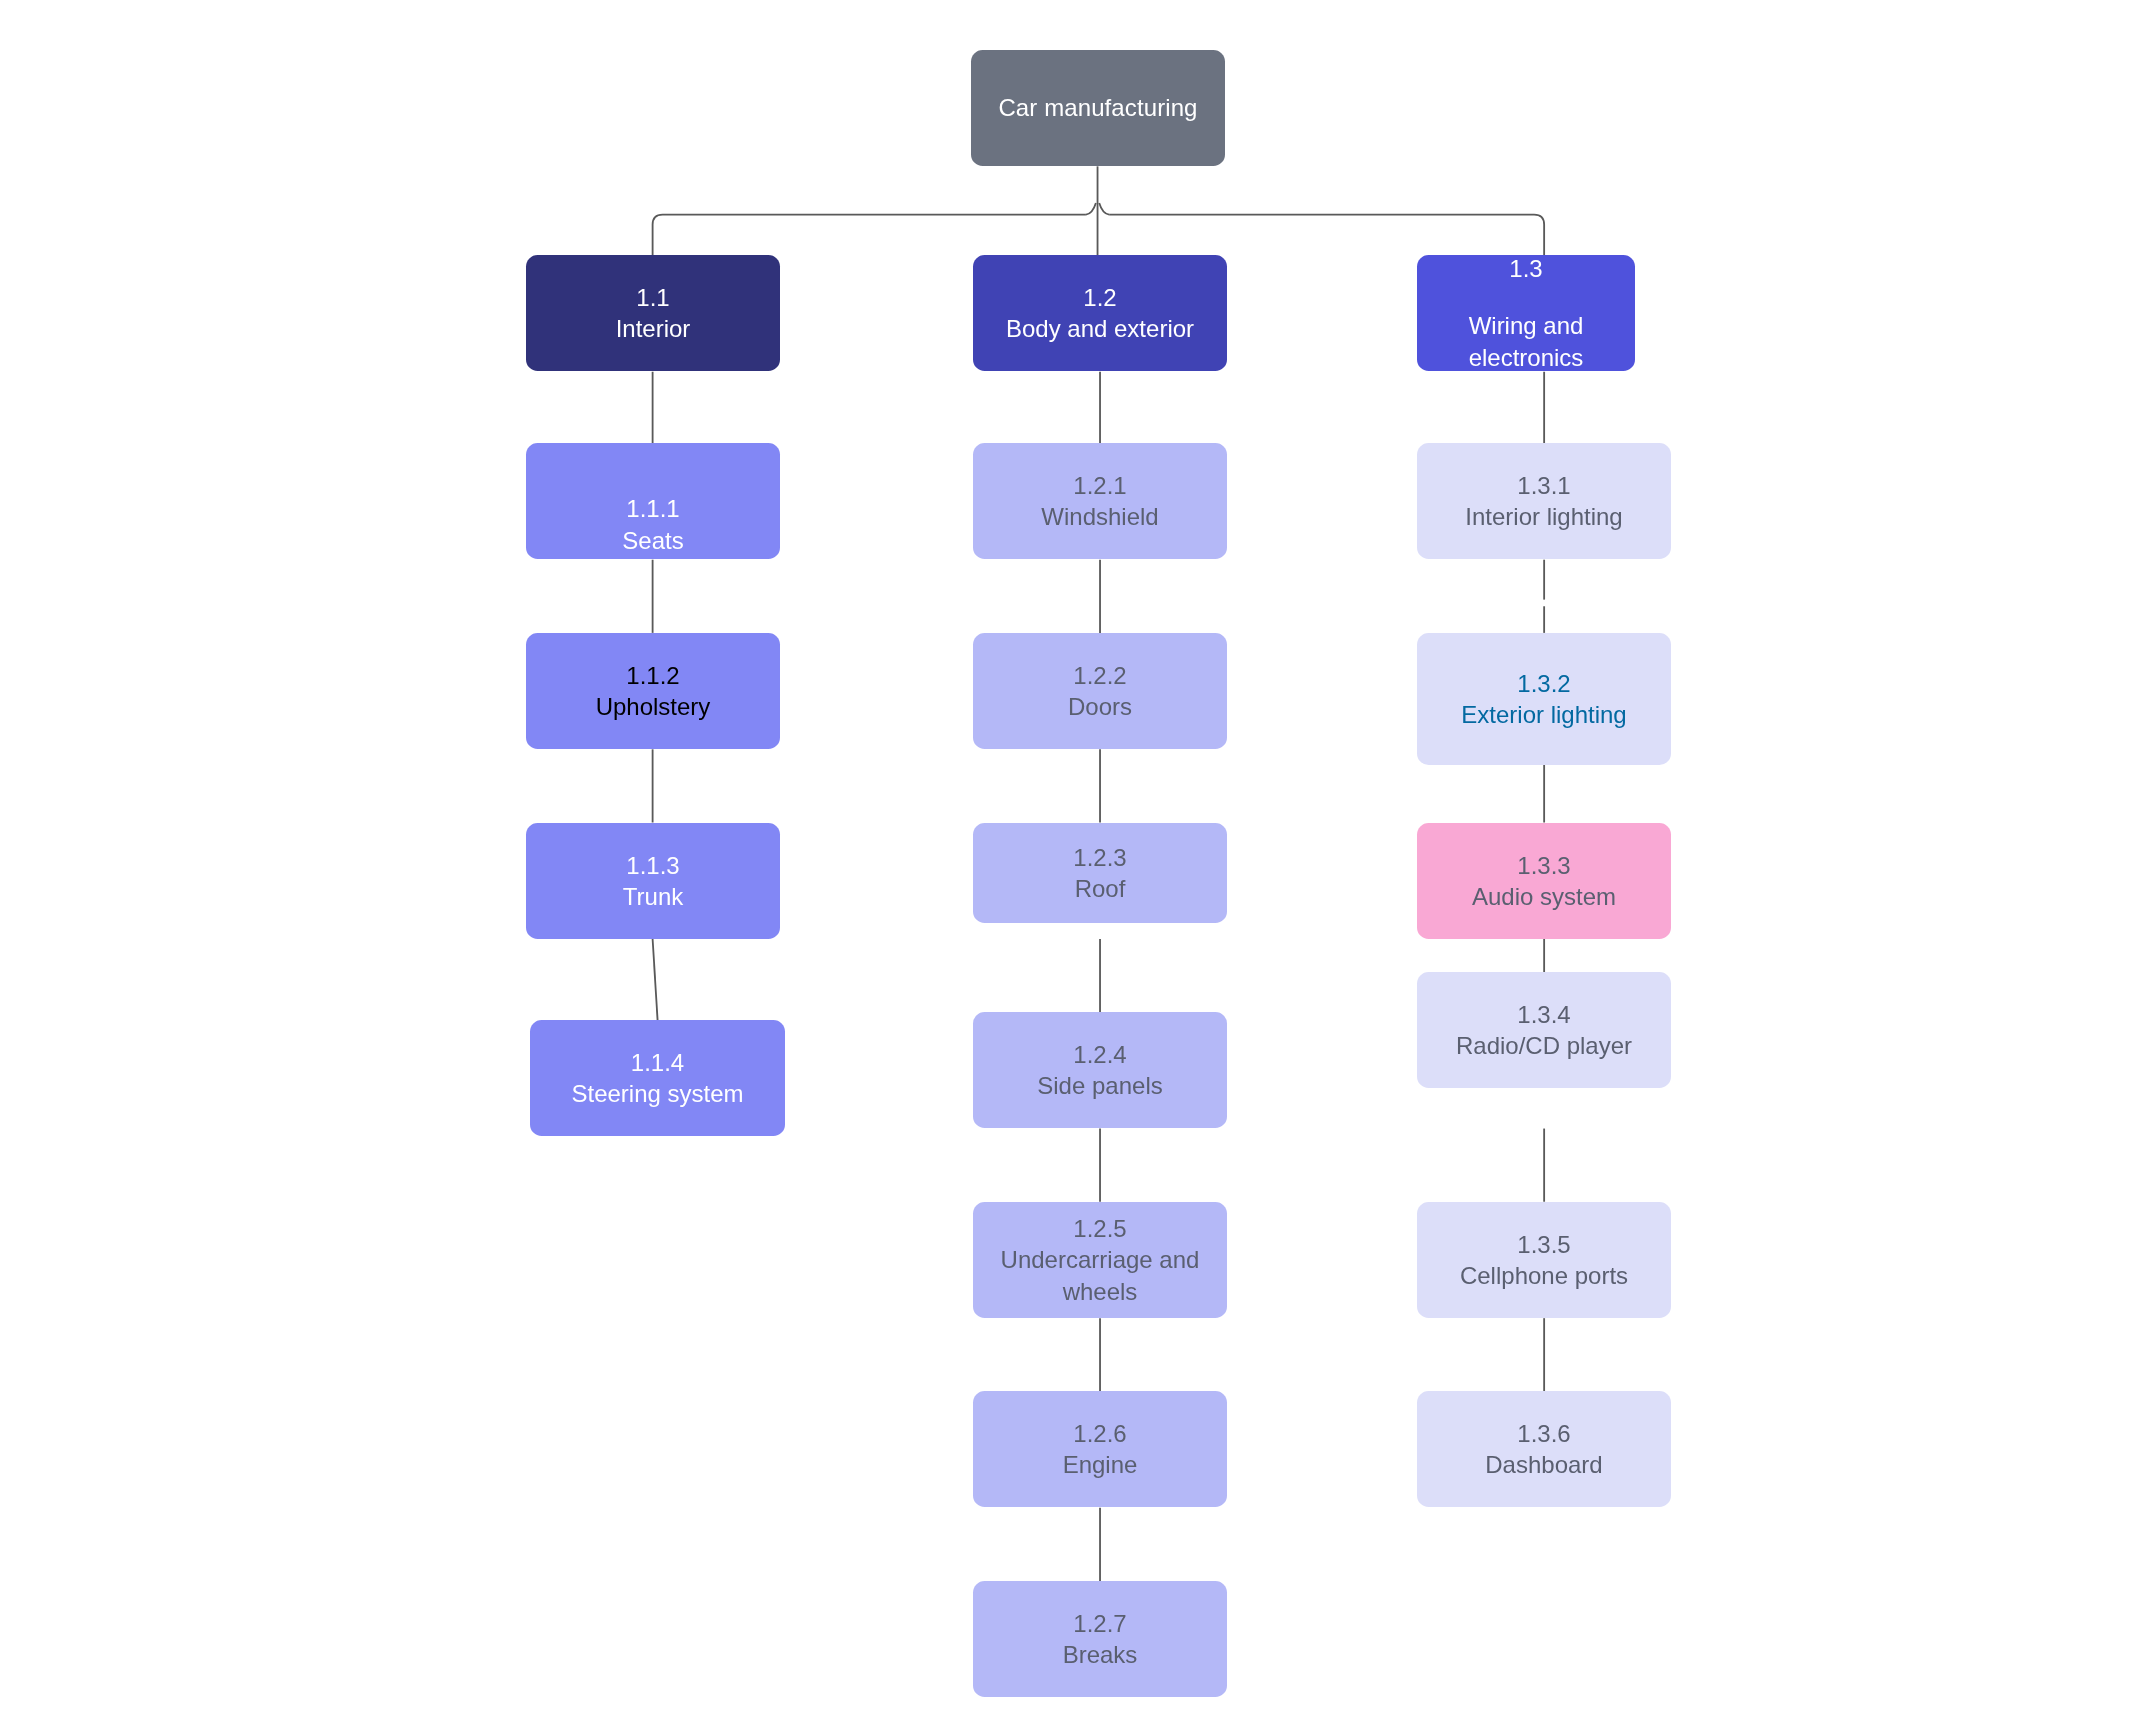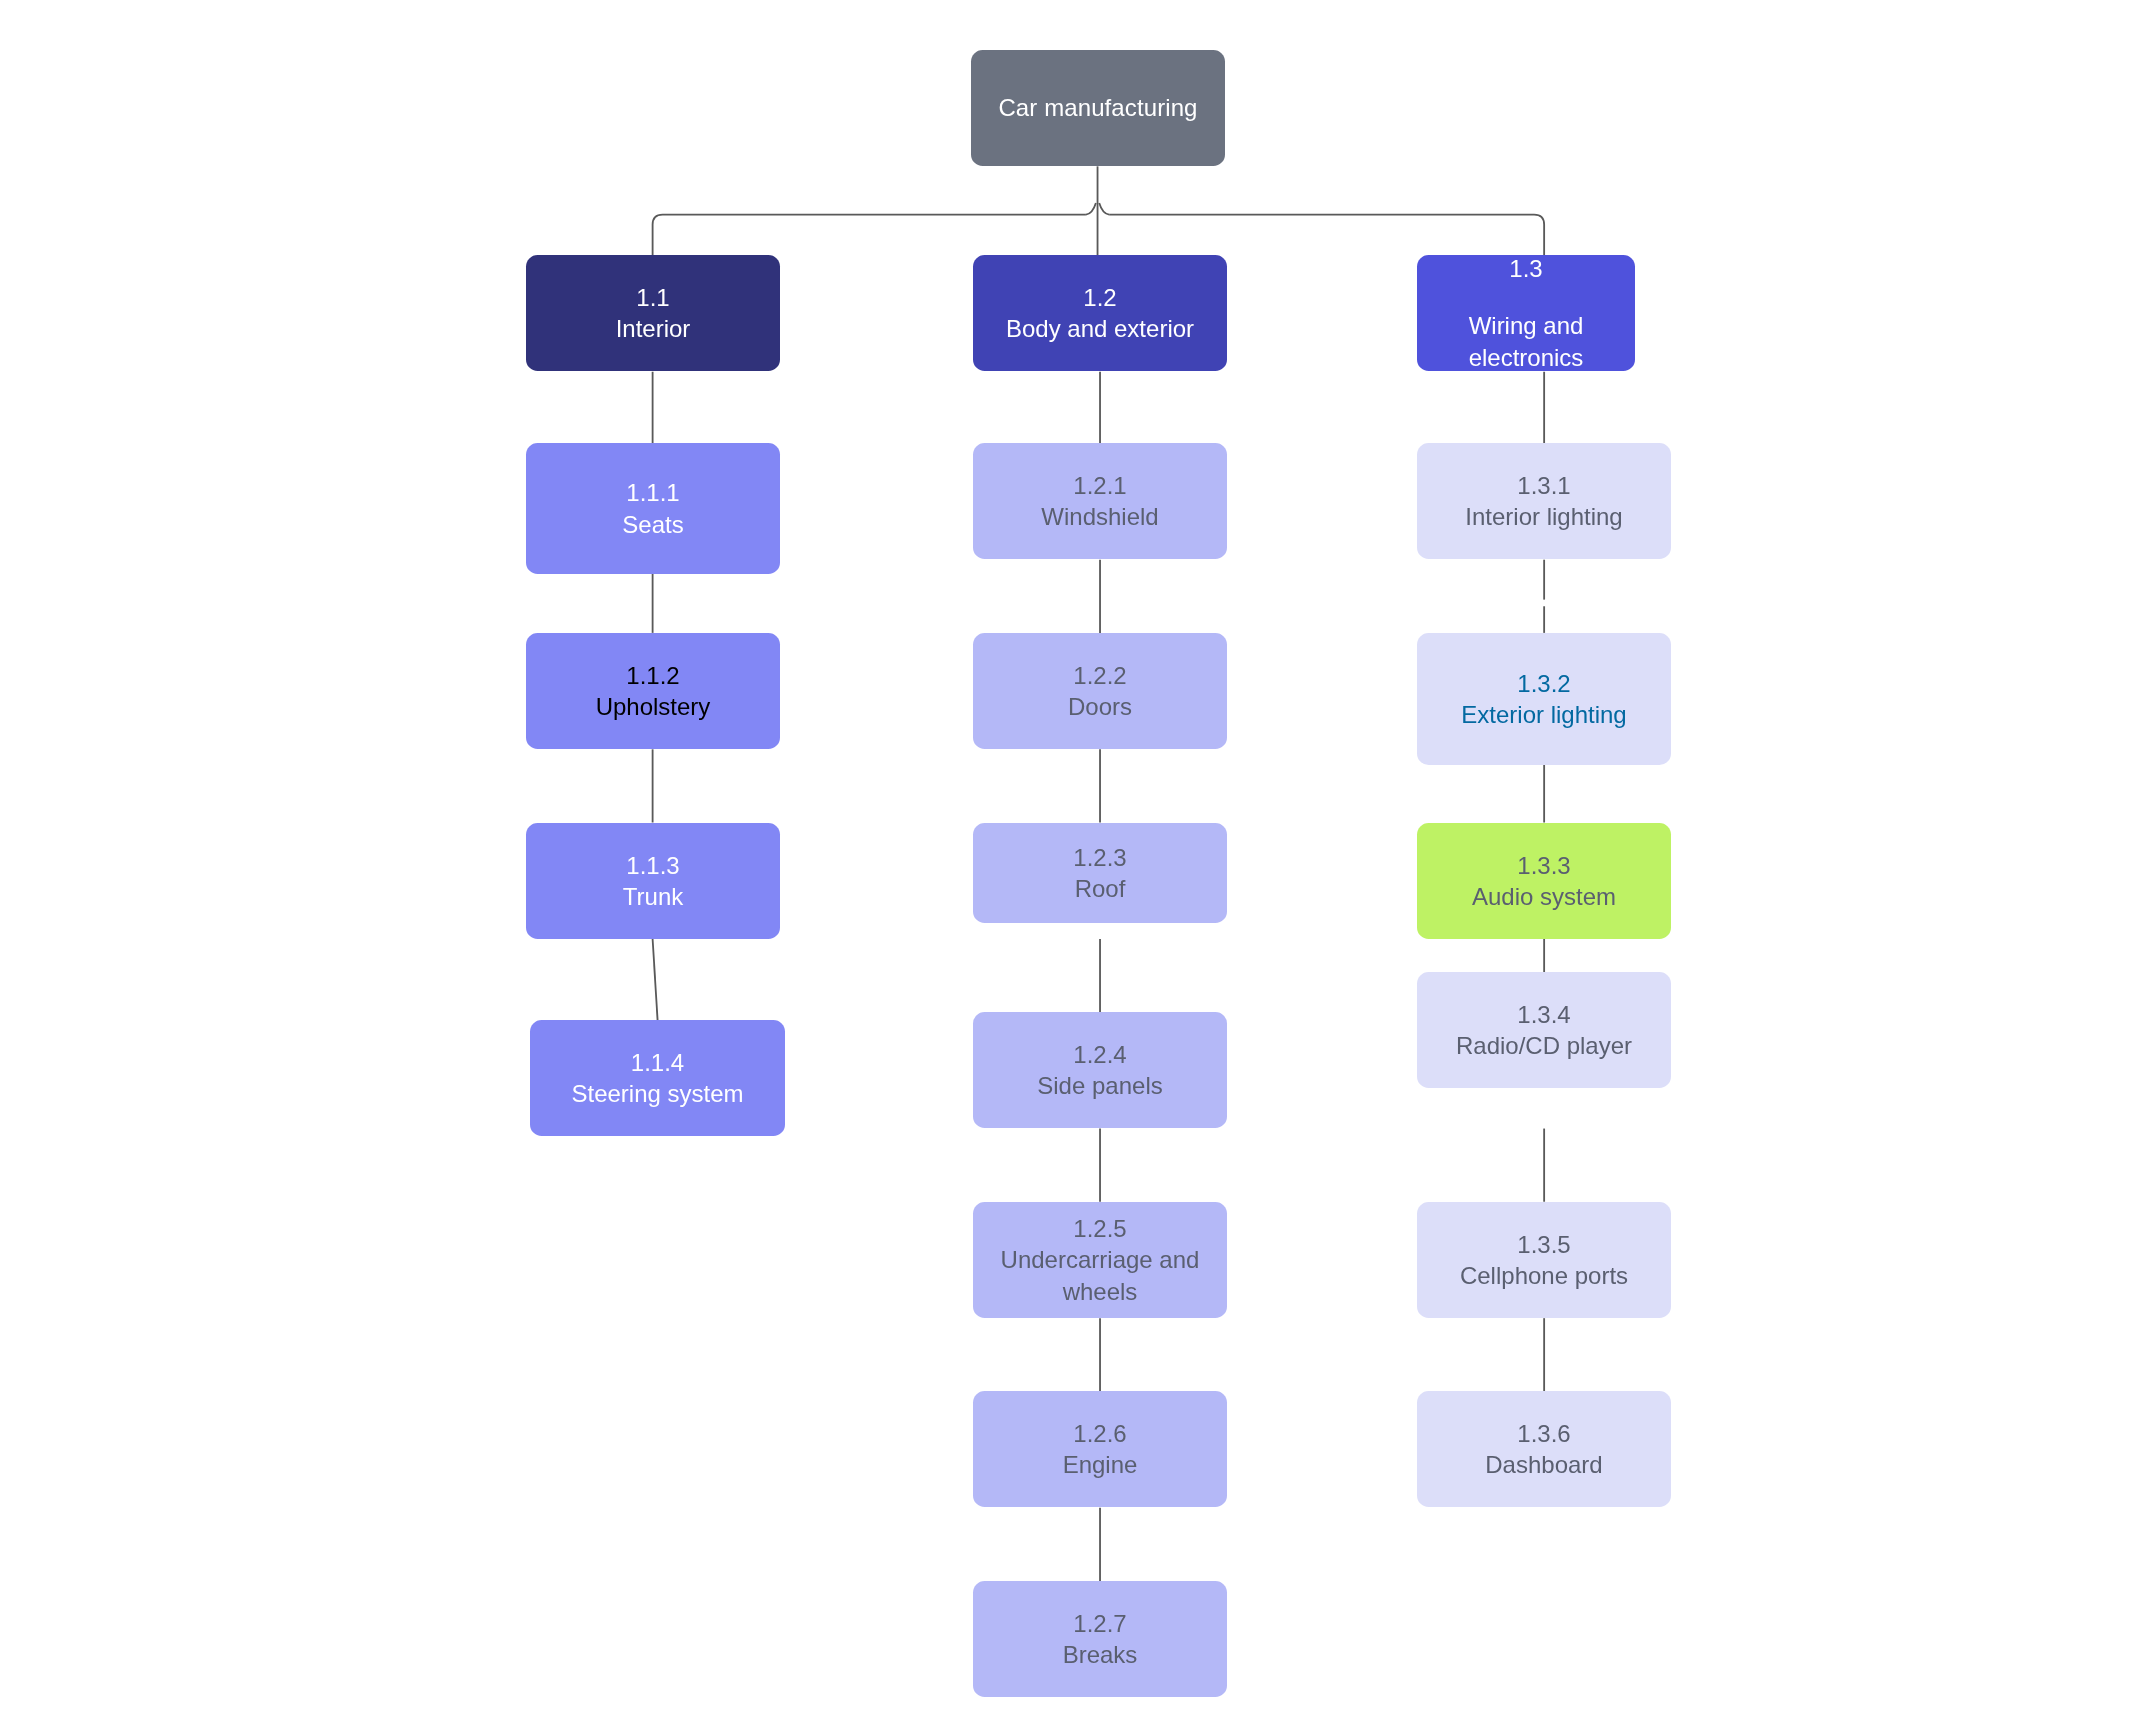--- a/index.html
+++ b/index.html
@@ -89,21 +89,21 @@
       <path d="M 1856.5 1585 L 1856.5 1673" fill="none" stroke="#595959" stroke-width="2.2" stroke-linecap="butt"></path>
     </svg>
   <div id="node-layer">
       <div class="wbs-node node-root" style="left: 971px; top: 50px; width: 254px; height: 116px; background: rgb(107, 114, 128); color: rgb(255, 255, 255); text-align: center;">
         <span class="node-title">Car manufacturing</span>
       </div>
       <div class="wbs-node node-l1" style="left: 526px; top: 255px; width: 254px; height: 116px; background: rgb(48, 50, 122); color: rgb(255, 255, 255);">
         <span class="node-code">1.1</span>
         <span class="node-title">Interior</span>
       </div>
-      <div class="wbs-node node-l2" style="left: 526px; top: 443px; width: 254px; height: 131px; background: rgb(130, 135, 245); color: rgb(255, 255, 255);">
+      <div class="wbs-node node-l2" style="left: 526px; top: 443px; width: 254px; height: 116px; background: rgb(130, 135, 245); color: rgb(255, 255, 255); justify-content: flex-end;">
         <span class="node-code">1.1.1</span>
         <span class="node-title">Seats</span>
       </div>
       <div class="wbs-node node-l2" style="left: 526px; top: 633px; width: 254px; height: 116px; background: rgb(130, 135, 245); color: #000000;">
         <span class="node-code">1.1.2</span>
         <span class="node-title">Upholstery</span>
       </div>
       <div class="wbs-node node-l2" style="left: 526px; top: 823px; width: 254px; height: 116px; background: rgb(130, 135, 245); color: rgb(255, 255, 255);">
         <span class="node-code">1.1.3</span>
         <span class="node-title">Trunk</span>
@@ -149,21 +149,21 @@
         <span class="node-title">Wiring and electronics</span>
       </div>
       <div class="wbs-node node-l2" style="left: 1417px; top: 443px; width: 254px; height: 116px; background: rgb(220, 222, 249); color: rgb(90, 95, 112);">
         <span class="node-code">1.3.1</span>
         <span class="node-title">Interior lighting</span>
       </div>
       <div class="wbs-node node-l2" style="left: 1417px; top: 633px; width: 254px; height: 132px; background: rgb(220, 222, 249); color: #0369a1;">
         <span class="node-code">1.3.2</span>
         <span class="node-title">Exterior lighting</span>
       </div>
-      <div class="wbs-node node-l2" style="left: 1417px; top: 823px; width: 254px; height: 116px; background: #bef264; color: rgb(90, 95, 112); text-align: right;">
+      <div class="wbs-node node-l2" style="left: 1417px; top: 823px; width: 254px; height: 116px; background: #f9a8d4; color: rgb(90, 95, 112); text-align: right;">
         <span class="node-code">1.3.3</span>
         <span class="node-title">Audio system</span>
       </div>
       <div class="wbs-node node-l2" style="left: 1417px; top: 972px; width: 254px; height: 116px; background: rgb(220, 222, 249); color: rgb(90, 95, 112);">
         <span class="node-code">1.3.4</span>
         <span class="node-title">Radio/CD player</span>
       </div>
       <div class="wbs-node node-l2" style="left: 1417px; top: 1202px; width: 254px; height: 116px; background: rgb(220, 222, 249); color: rgb(90, 95, 112);">
         <span class="node-code">1.3.5</span>
         <span class="node-title">Cellphone ports</span>

